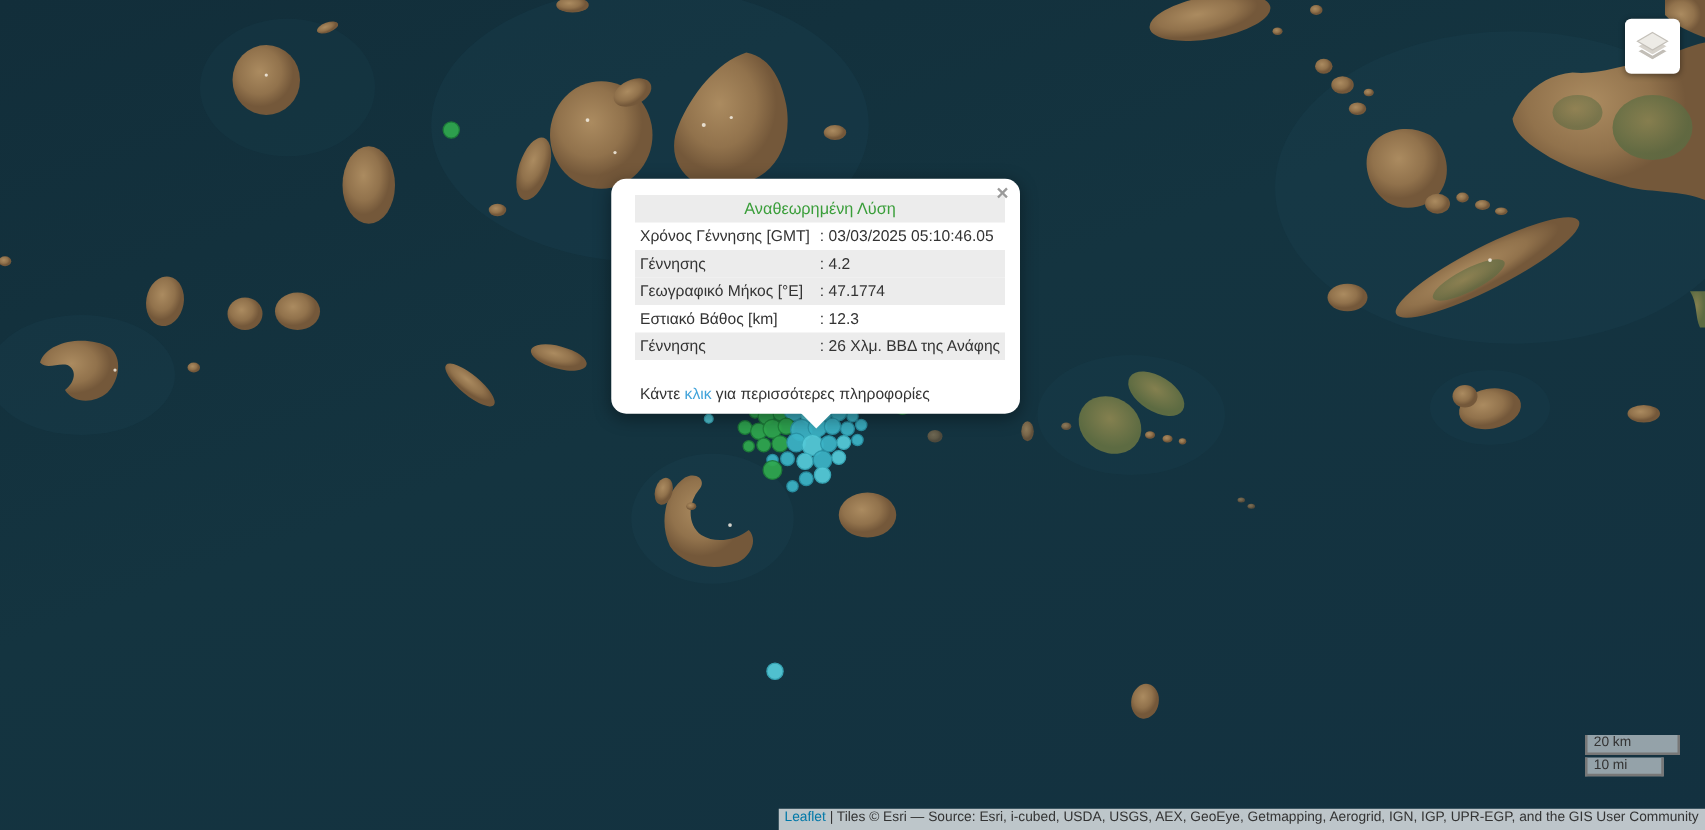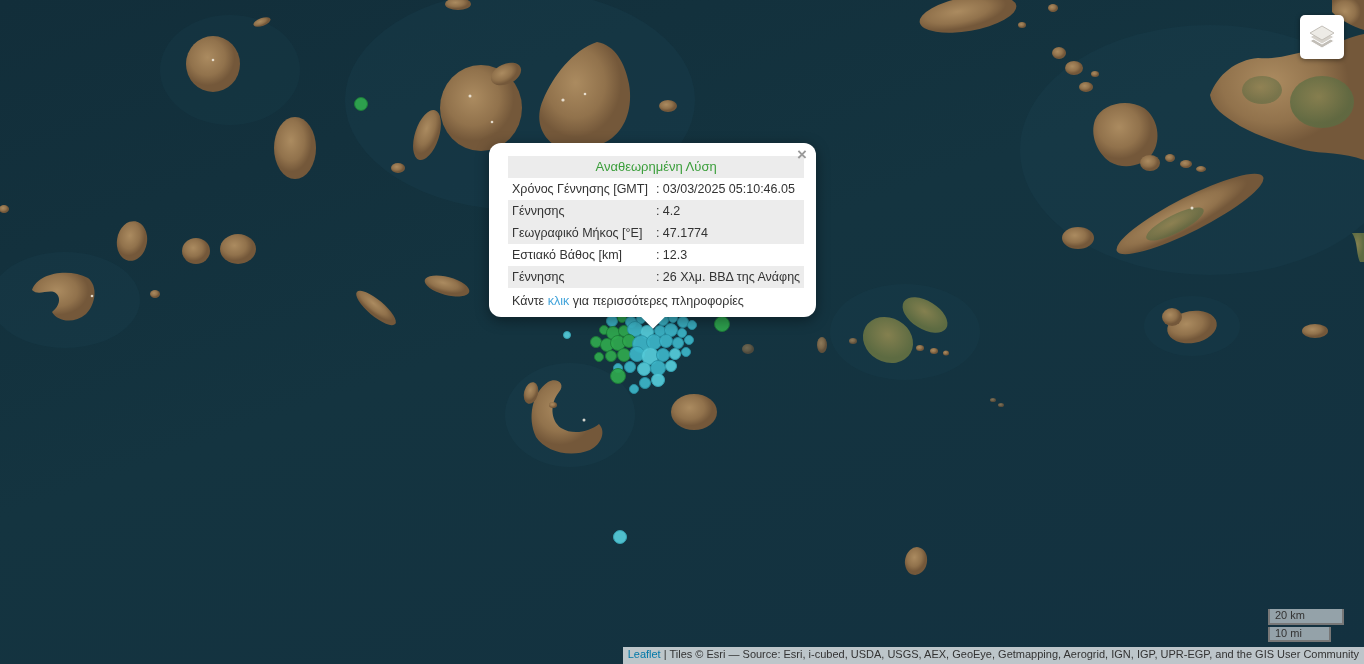--- a/index.html
+++ b/index.html
@@ -17,28 +17,28 @@
   .popup-tip{position:absolute;bottom:-8px;left:50%;margin-left:-9px;width:18px;height:18px;
     background:#fff;transform:rotate(45deg);z-index:19;}
   .popup-content{position:relative;padding:13px 19px 9px;z-index:21;}
   .popup-close{position:absolute;top:5px;right:9px;font-size:17px;font-weight:bold;
     color:#9a9a9a;text-decoration:none;line-height:14px;cursor:pointer;z-index:22;}
   table.eq{border-collapse:collapse;width:289px;font-size:12.5px;color:#333;}
   table.eq td{padding:4px 4px;line-height:14px;white-space:nowrap;}
   td.popup-title{text-align:center;background:#ececec;font-size:13px;}
   tr.shaded td{background:#ececec;}
   td.lbl{width:148px;}
-  .popup-footer{font-size:12.5px;color:#333;padding:6px 4px 0;}
+  .popup-footer{font-size:12.5px;color:#333;padding:20px 4px 0;}
   .click-link{color:#41a3da;text-decoration:none;cursor:pointer;}
   
   .layers-control{position:absolute;left:1300px;top:15px;width:44px;height:44px;background:#fff;
     border-radius:5px;box-shadow:0 1px 5px rgba(0,0,0,.45);display:flex;align-items:center;
     justify-content:center;cursor:pointer;z-index:30;}
   
-  .scale-control{position:absolute;left:1268px;top:609px;z-index:30;font-size:11px;color:#333;}
+  .scale-control{position:absolute;left:1268px;top:588px;z-index:30;font-size:11px;color:#333;}
   .scale-bar{background:rgba(255,255,255,.55);border:2px solid #777;border-top:none;
     padding:1px 5px 1px 5px;line-height:1.05;box-sizing:border-box;overflow:hidden;white-space:nowrap;}
   .scale-km{width:76px;}
   .scale-mi{width:63px;margin-top:2px;}
   
   .attribution{position:absolute;right:0;bottom:0;background:rgba(255,255,255,.72);
     font-size:11px;color:#333;padding:1px 5px 2px;line-height:1.25;white-space:nowrap;z-index:30;}
   .attribution a{color:#0078A8;text-decoration:none;}
 </style>
 </head>

